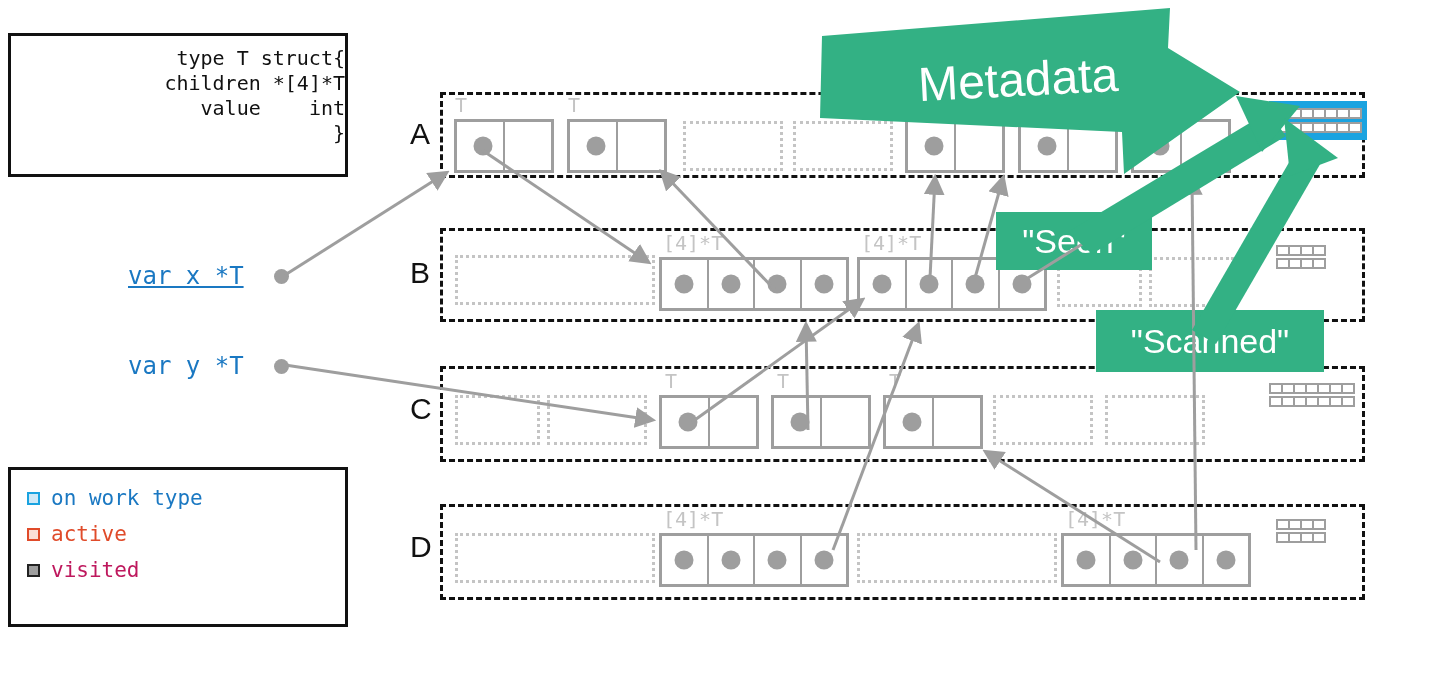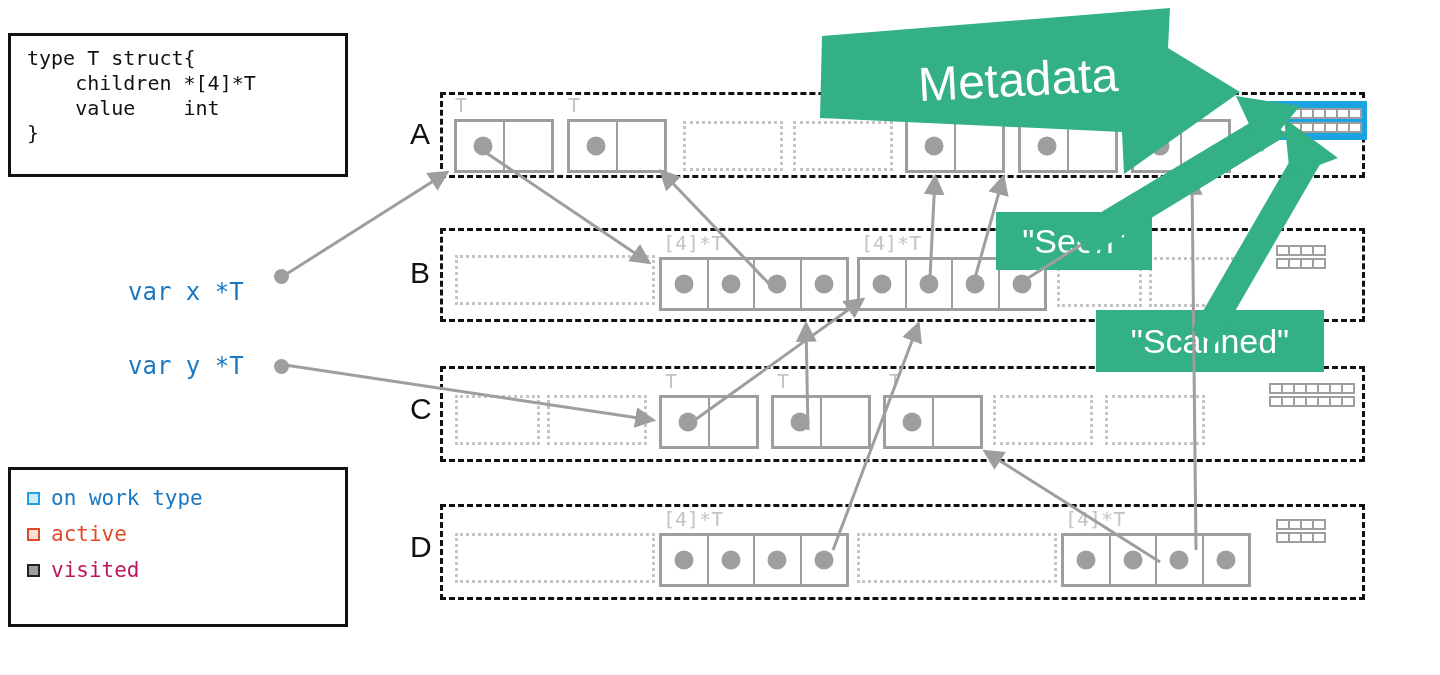--- a/index.html
+++ b/index.html
@@ -1,20 +1,20 @@
 <!DOCTYPE html>
 <html><head>
 <meta charset="utf-8">
 <style>
   html,body{margin:0;padding:0;}
   body{
     width:1440px;height:675px;background:#ffffff;position:relative;overflow:hidden;
     font-family:"Liberation Sans", sans-serif;
   }
-  .stage{position:absolute;left:0;top:0;width:1162px;height:675px;}
+  .stage{position:absolute;left:0;top:0;width:1162px;height:675px;text-align:right;}
 
   
   #code-box{
     position:absolute;left:8px;top:33px;width:340px;height:144px;
     border:3px solid #111;background:#fff;box-sizing:border-box;
     padding:10px 0 0 16px;
   }
   #code-box pre{
     margin:0;font-family:"DejaVu Sans Mono","Liberation Mono",monospace;
     font-size:20px;line-height:25px;color:#111;white-space:pre;
@@ -42,21 +42,21 @@
   .lg-active .legend-swatch{border-color:#e04b2a;background:#fbded6;}
   .lg-active .legend-label{color:#e04b2a;}
   .lg-visited .legend-swatch{border-color:#222;background:#9e9e9e;}
   .lg-visited .legend-label{color:#be185d;}
 
   
   .var-label{
     position:absolute;font-family:"DejaVu Sans Mono","Liberation Mono",monospace;
     font-size:24px;color:#1a78c2;white-space:pre;
   }
-  #var-x-label{left:128px;top:278px;}
+  #var-x-label{left:128px;top:262px;text-decoration:underline;}
   #var-y-label{left:128px;top:352px;}
   .var-dot{position:absolute;width:15px;height:15px;border-radius:50%;background:#9e9e9e;}
   #var-x-dot{left:274px;top:269px;}
   #var-y-dot{left:274px;top:359px;}
 
   
   .row-letter{
     position:absolute;left:410px;font-size:30px;color:#111;
     font-family:"Liberation Sans", sans-serif;
   }

